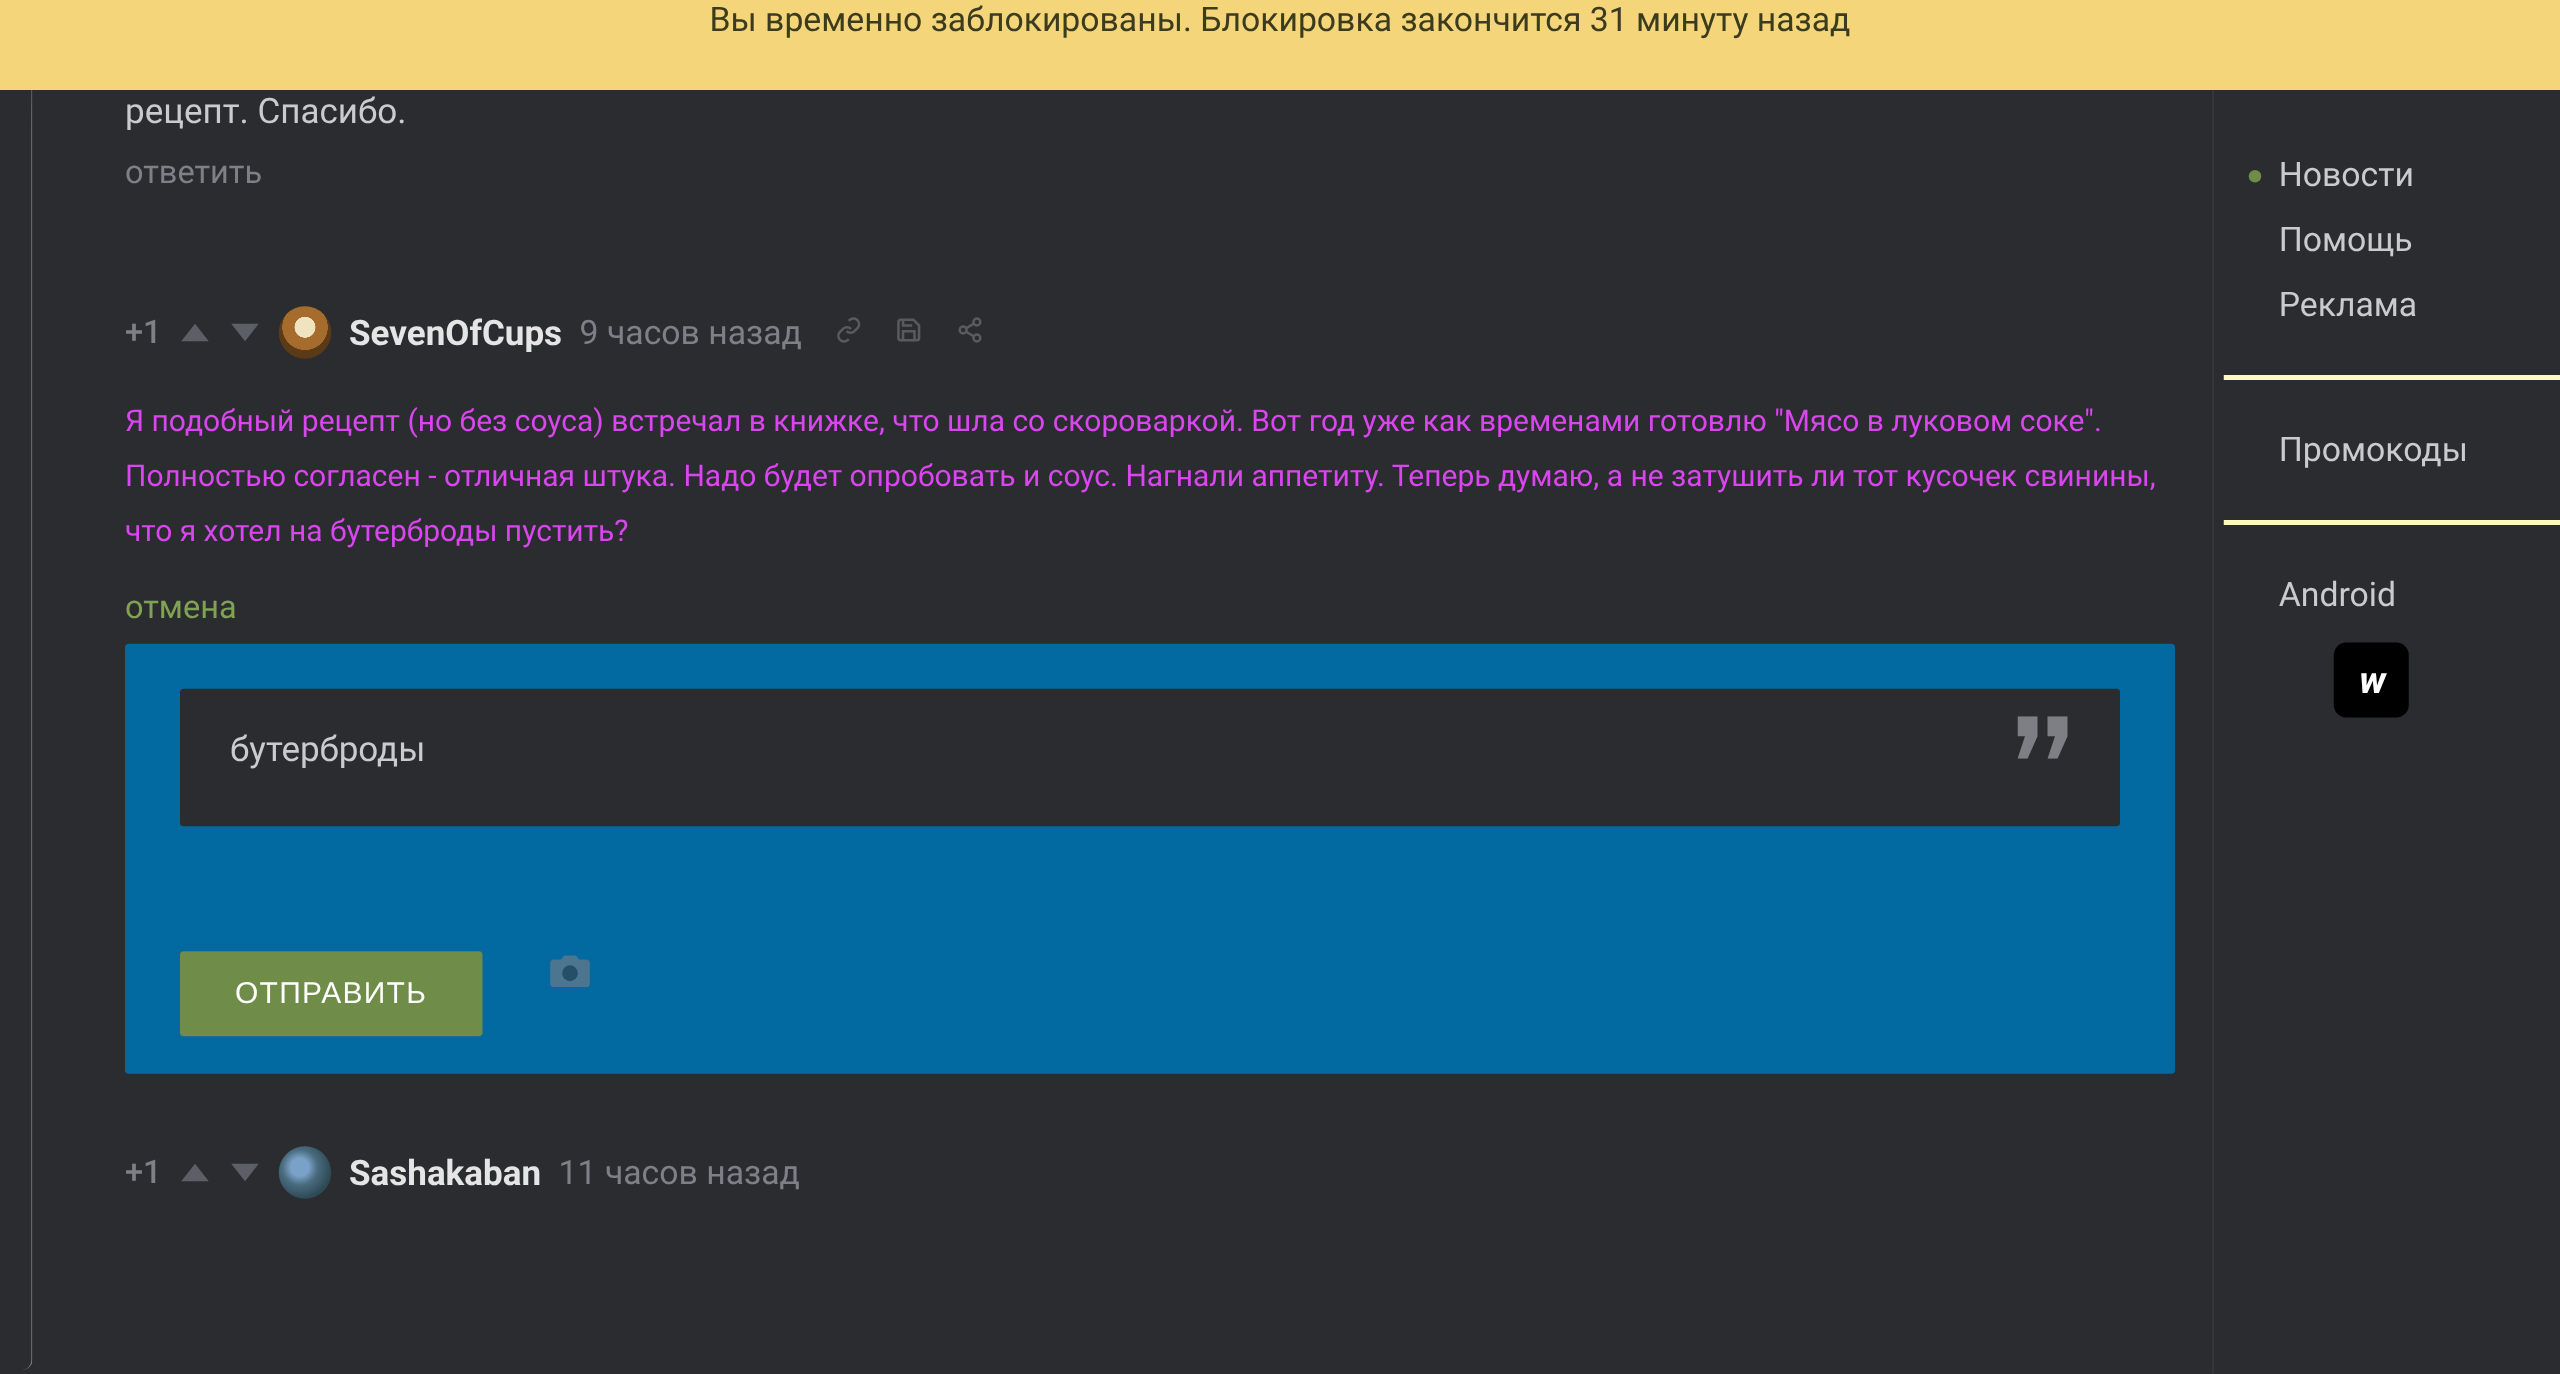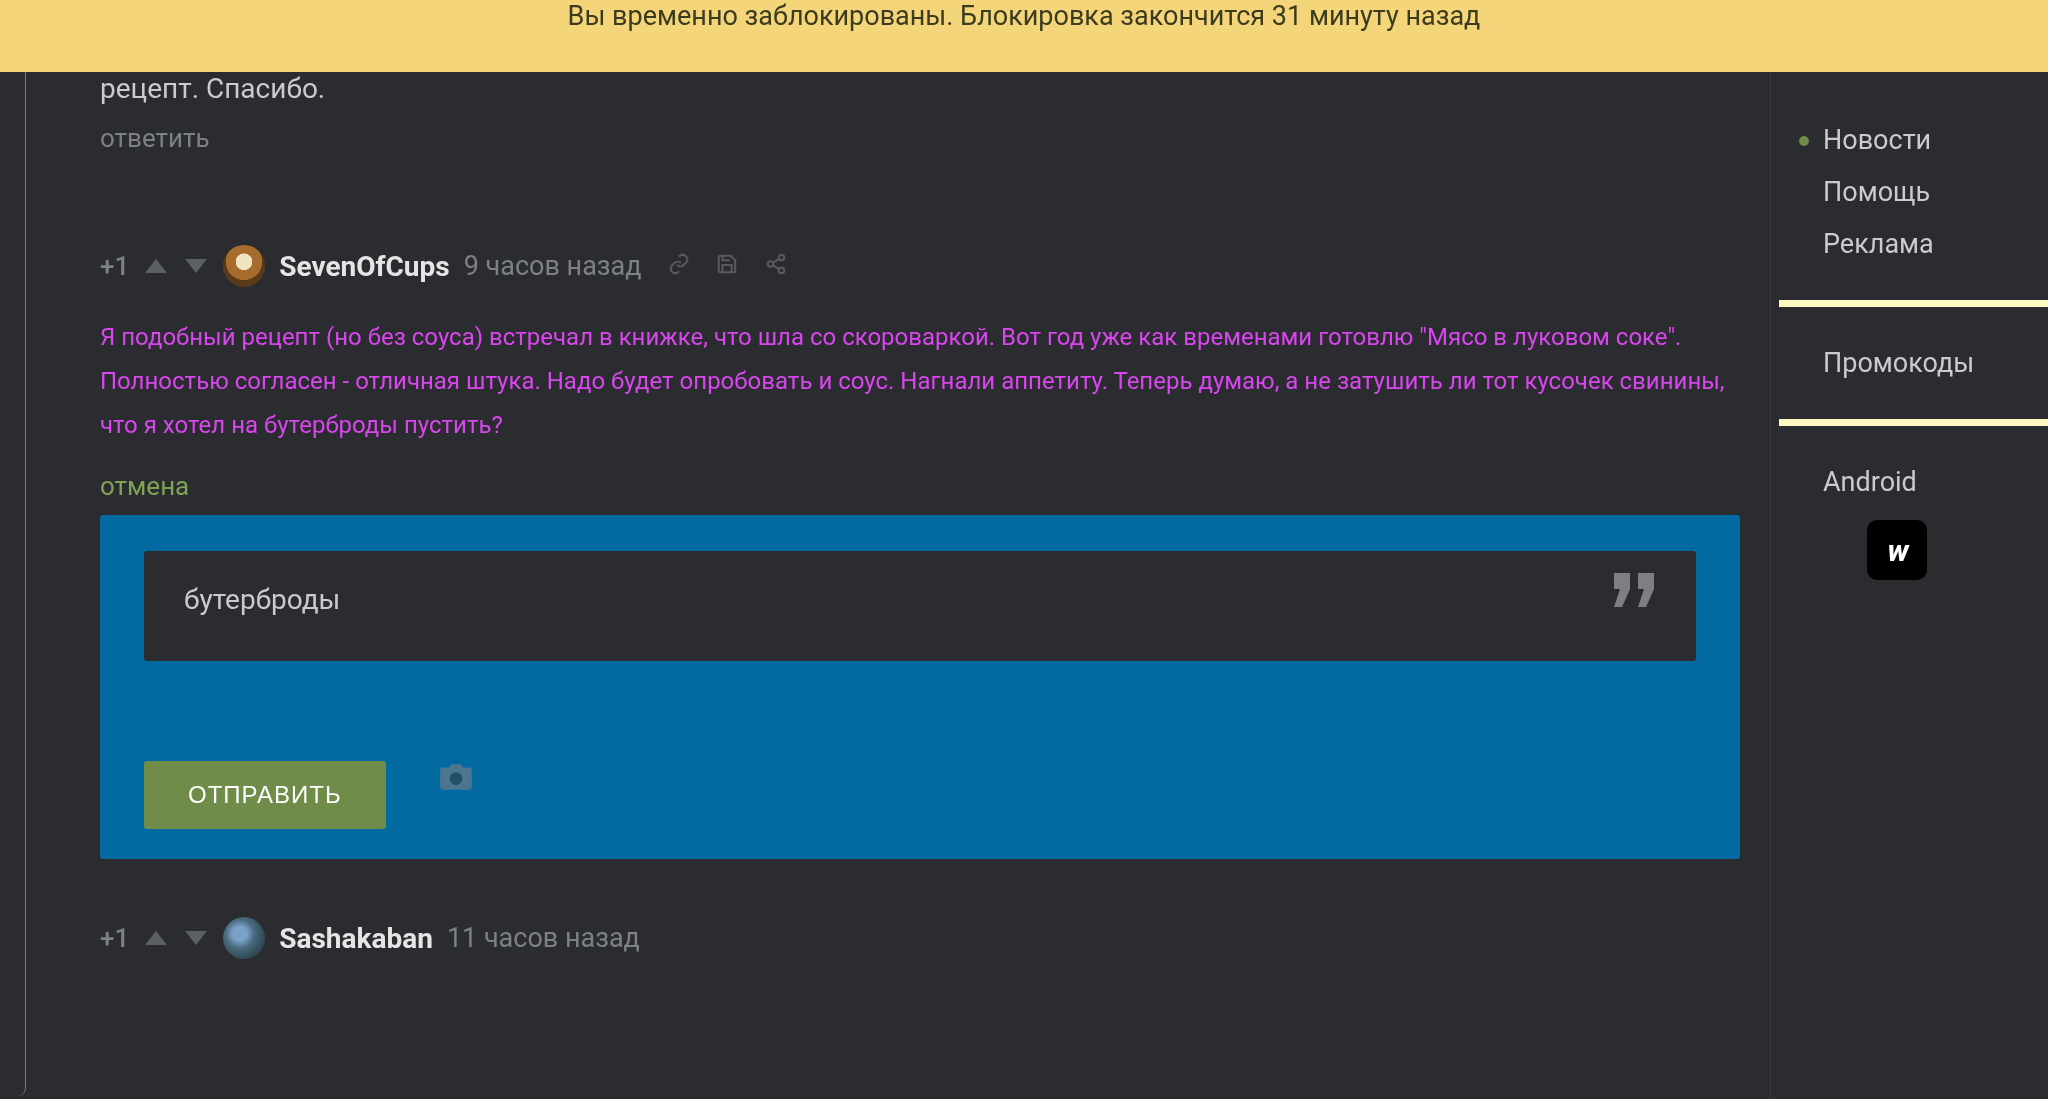--- a/index.html
+++ b/index.html
@@ -149,21 +149,21 @@
   }
   .sidebar {
     position: absolute;
     top: 72px;
     left: 1779px;
     width: 269px;
     padding-top: 42px;
     background: #2b2c2f;
   }
   .side-group {
-    border-top: 7px solid #fef9c3;
+    border-top: 4px solid #fef9c3;
     padding: 30px 0 30px 44px;
   }
   .side-group:first-child { border-top: none; padding-top: 0; }
   .side-link {
     font-size: 27px;
     color: #c9cbd0;
     line-height: 52px;
     cursor: pointer;
     white-space: nowrap;
     position: relative;

